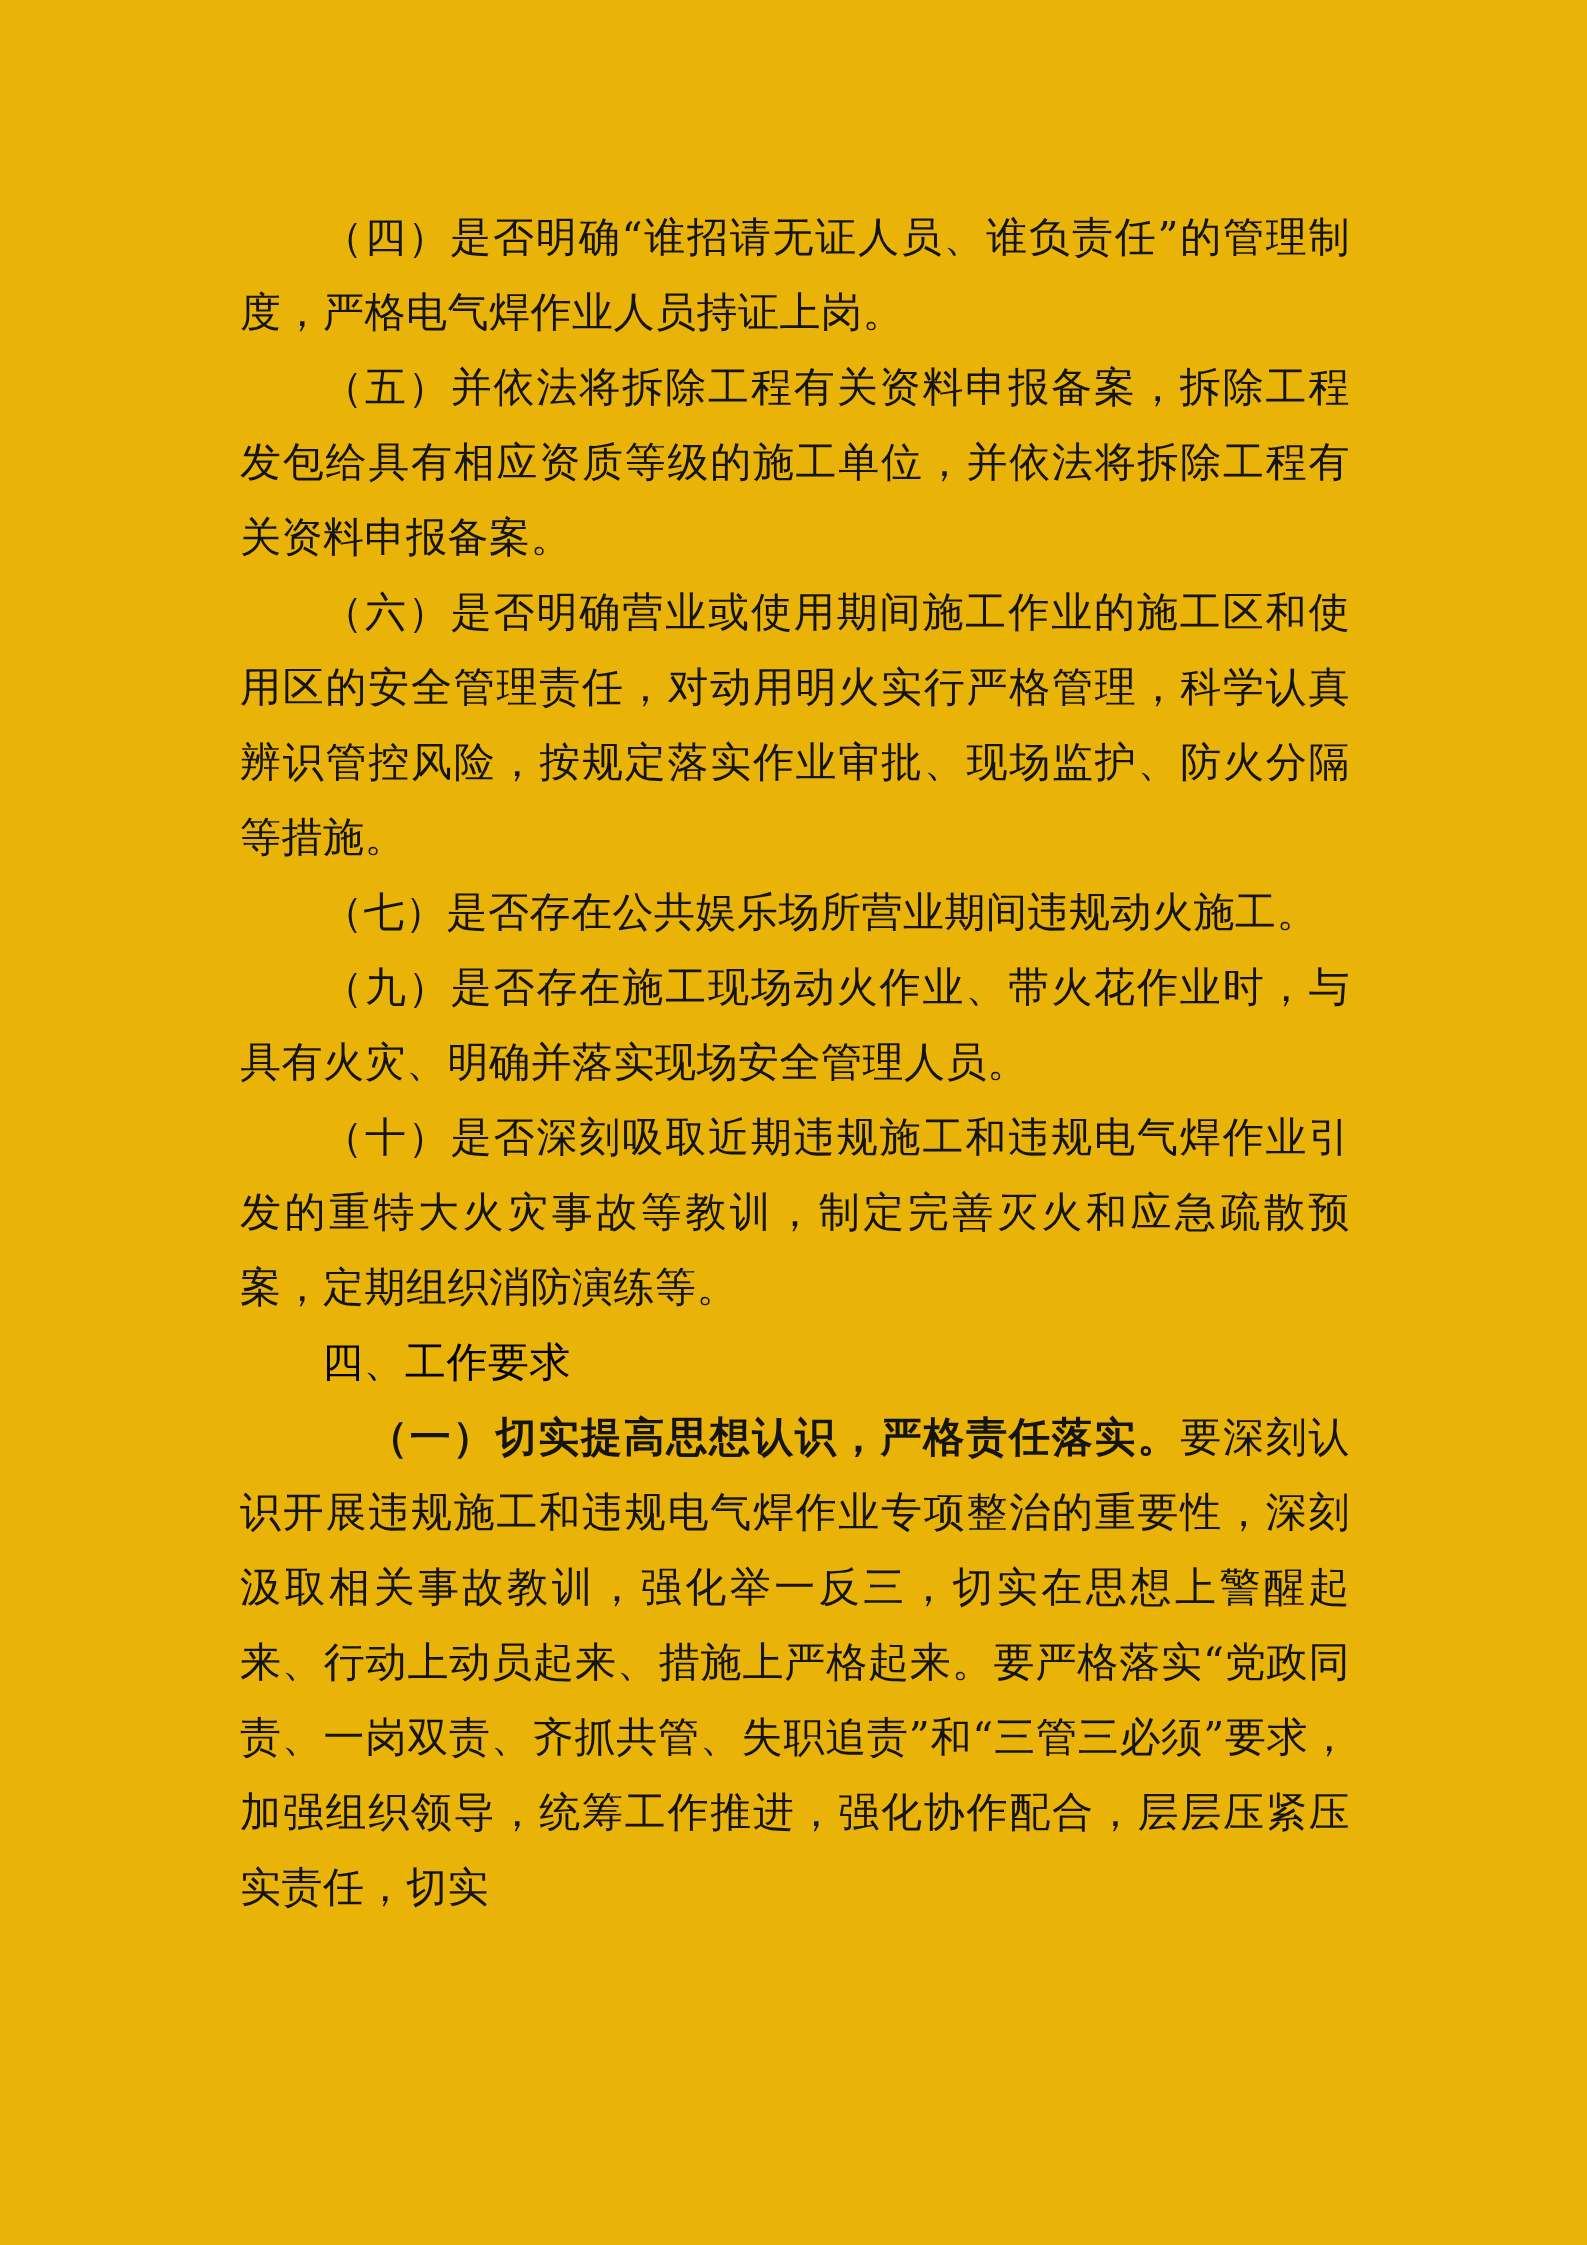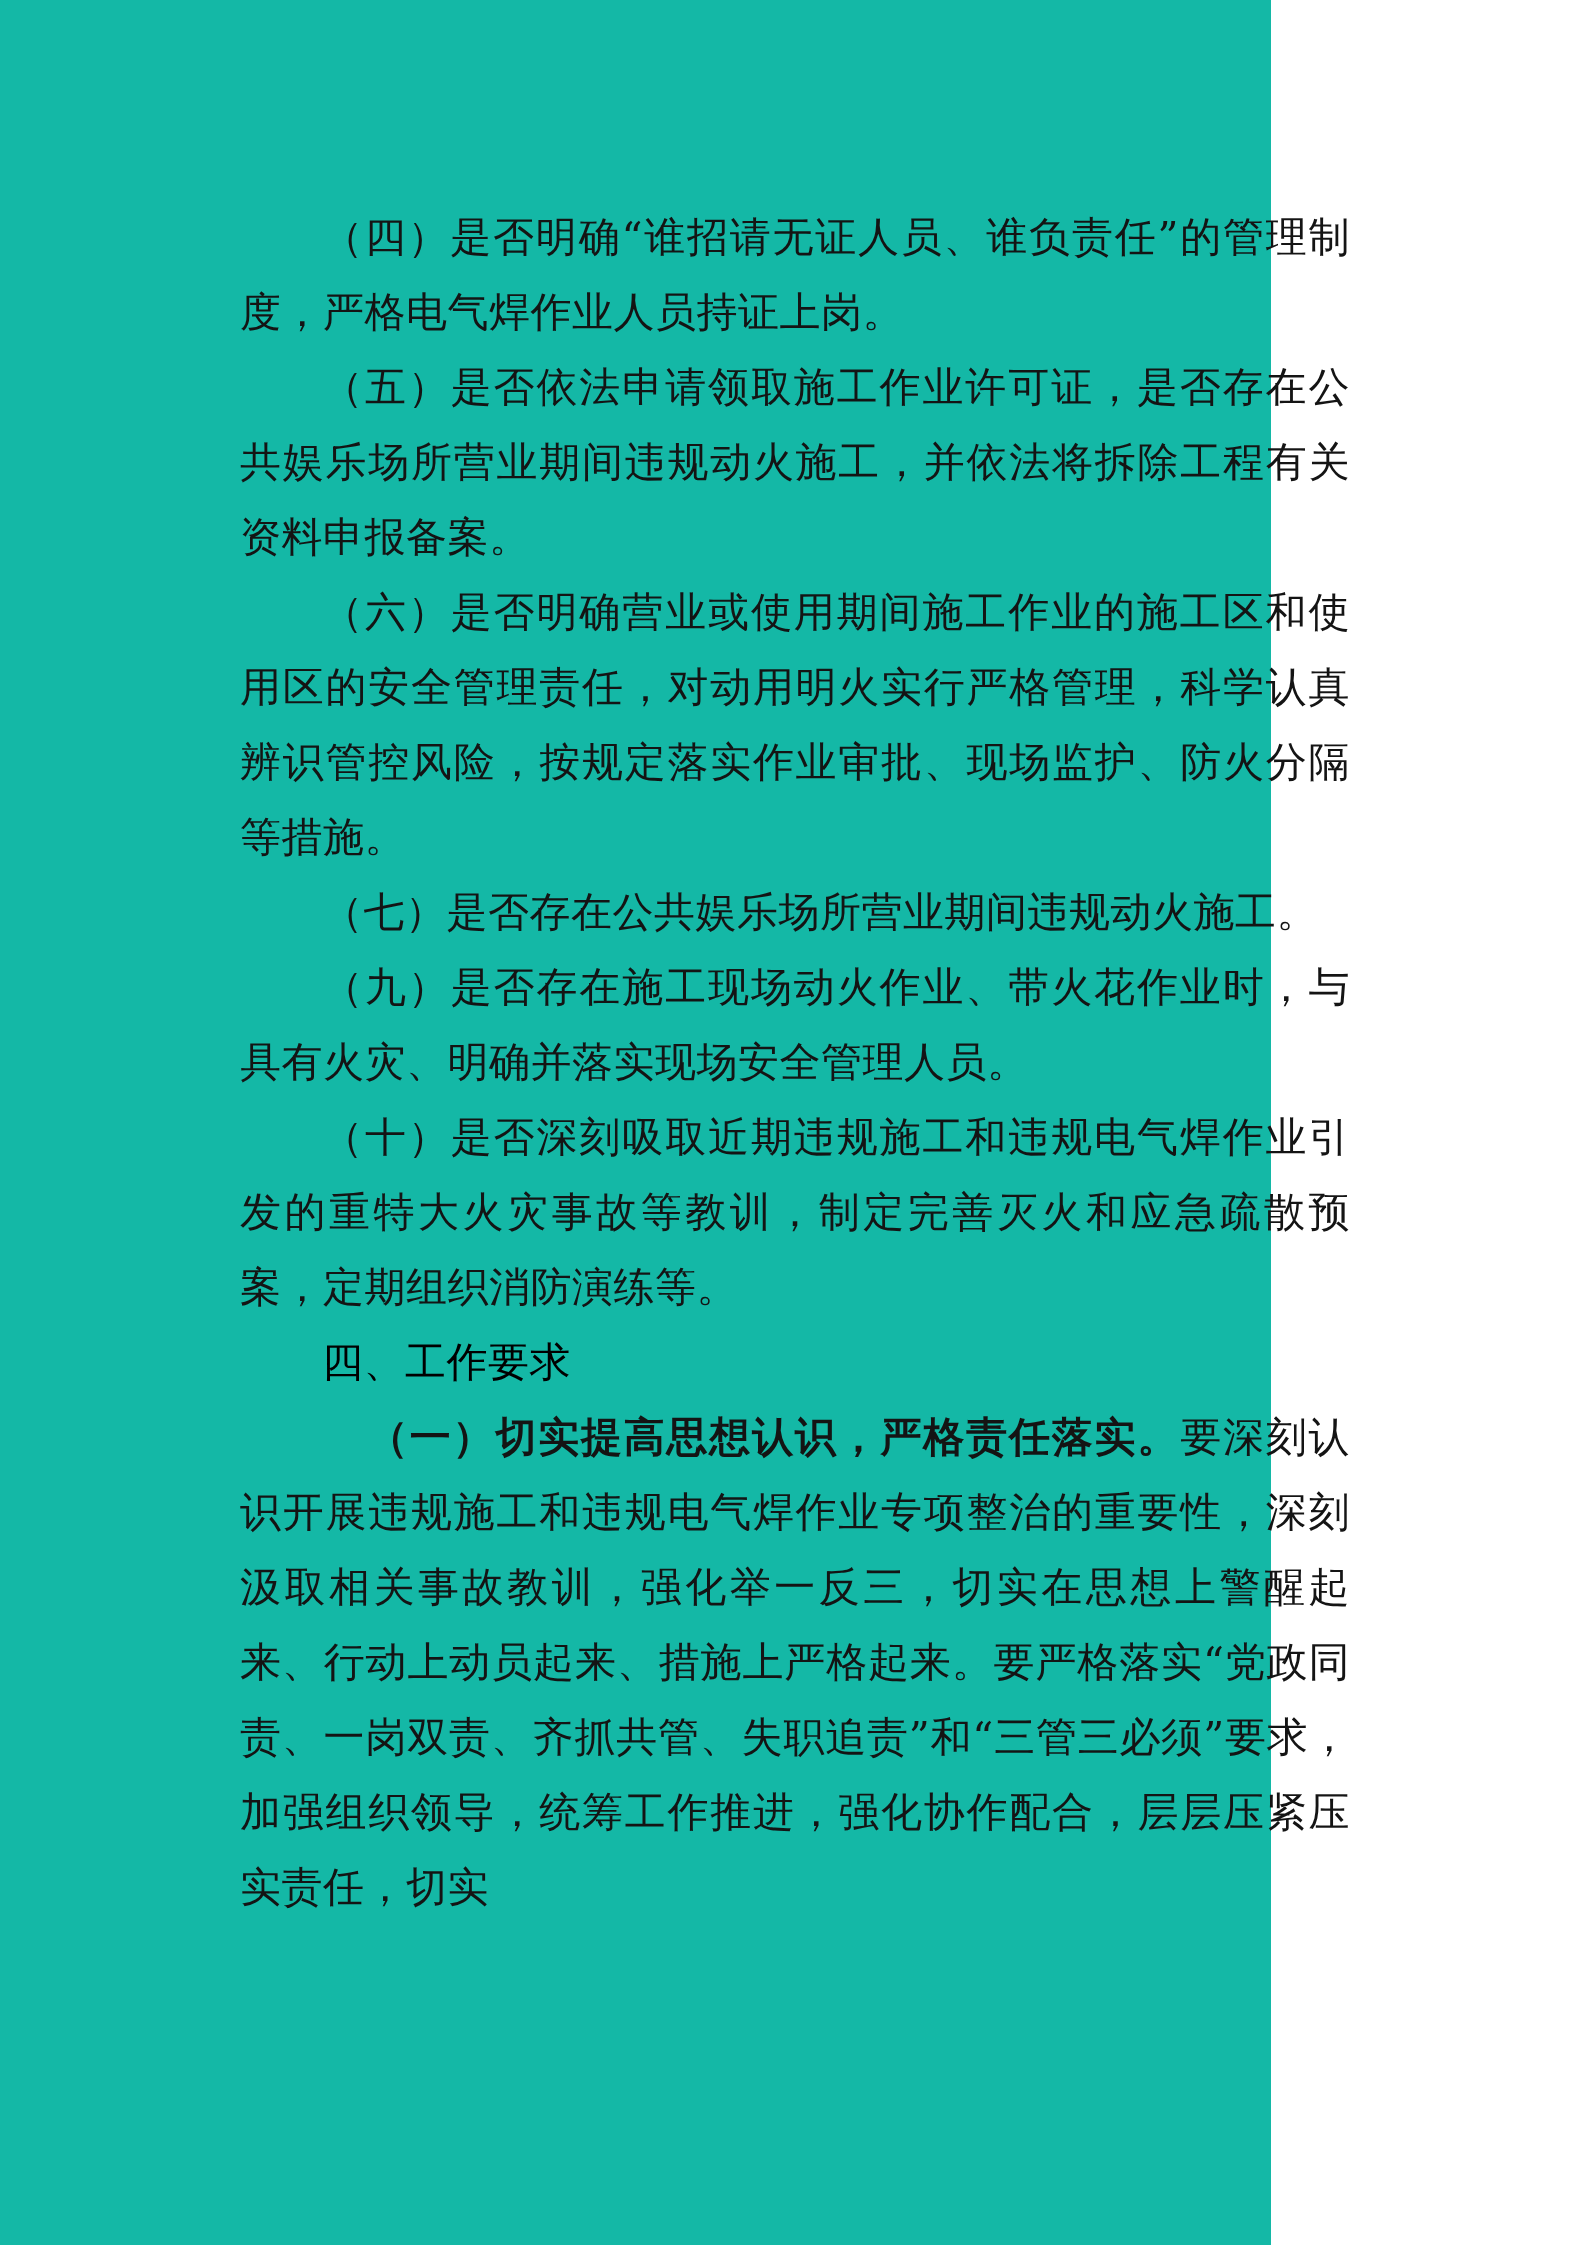--- a/index.html
+++ b/index.html
@@ -10,23 +10,23 @@
     width: 1587px;
     height: 2245px;
     background: #ffffff;
     position: relative;
     overflow: hidden;
   }
   .page {
     position: absolute;
     left: 0;
     top: 0;
-    width: 1271px;
+    width: 1587px;
     height: 2245px;
-    background: #14b8a6;
+    background: #eab308;
   }
   .content {
     position: absolute;
     left: 240px;
     top: 200px;
     width: 1110px;
     font-family: "DejaVu Serif", "Liberation Serif", serif;
     font-size: 41px;
     line-height: 75px;
     color: #141414;
@@ -47,21 +47,21 @@
     font-weight: 700;
     margin-left: 45px;
   }
 </style>
 </head>
 <body>
 
 <div class="page">
   <div class="content">
     <p>（四）是否明确“谁招请无证人员、谁负责任”的管理制度，严格电气焊作业人员持证上岗。</p>
-    <p>（五）是否依法申请领取施工作业许可证，是否存在公共娱乐场所营业期间违规动火施工，并依法将拆除工程有关资料申报备案。</p>
+    <p>（五）并依法将拆除工程有关资料申报备案，拆除工程发包给具有相应资质等级的施工单位，并依法将拆除工程有关资料申报备案。</p>
     <p>（六）是否明确营业或使用期间施工作业的施工区和使用区的安全管理责任，对动用明火实行严格管理，科学认真辨识管控风险，按规定落实作业审批、现场监护、防火分隔等措施。</p>
     <p>（七）是否存在公共娱乐场所营业期间违规动火施工。</p>
     <p>（九）是否存在施工现场动火作业、带火花作业时，与具有火灾、明确并落实现场安全管理人员。</p>
     <p>（十）是否深刻吸取近期违规施工和违规电气焊作业引发的重特大火灾事故等教训，制定完善灭火和应急疏散预案，定期组织消防演练等。</p>
     <p class="heading">四、工作要求</p>
     <p><span class="bold-lead">（一）切实提高思想认识，严格责任落实。</span><span>要深刻认识开展违规施工和违规电气焊作业专项整治的重要性，深刻汲取相关事故教训，强化举一反三，切实在思想上警醒起来、行动上动员起来、措施上严格起来。要严格落实“党政同责、一岗双责、齐抓共管、失职追责”和“三管三必须”要求，加强组织领导，统筹工作推进，强化协作配合，层层压紧压实责任，切实</span></p>
   </div>
 </div>
 
 </body></html>

